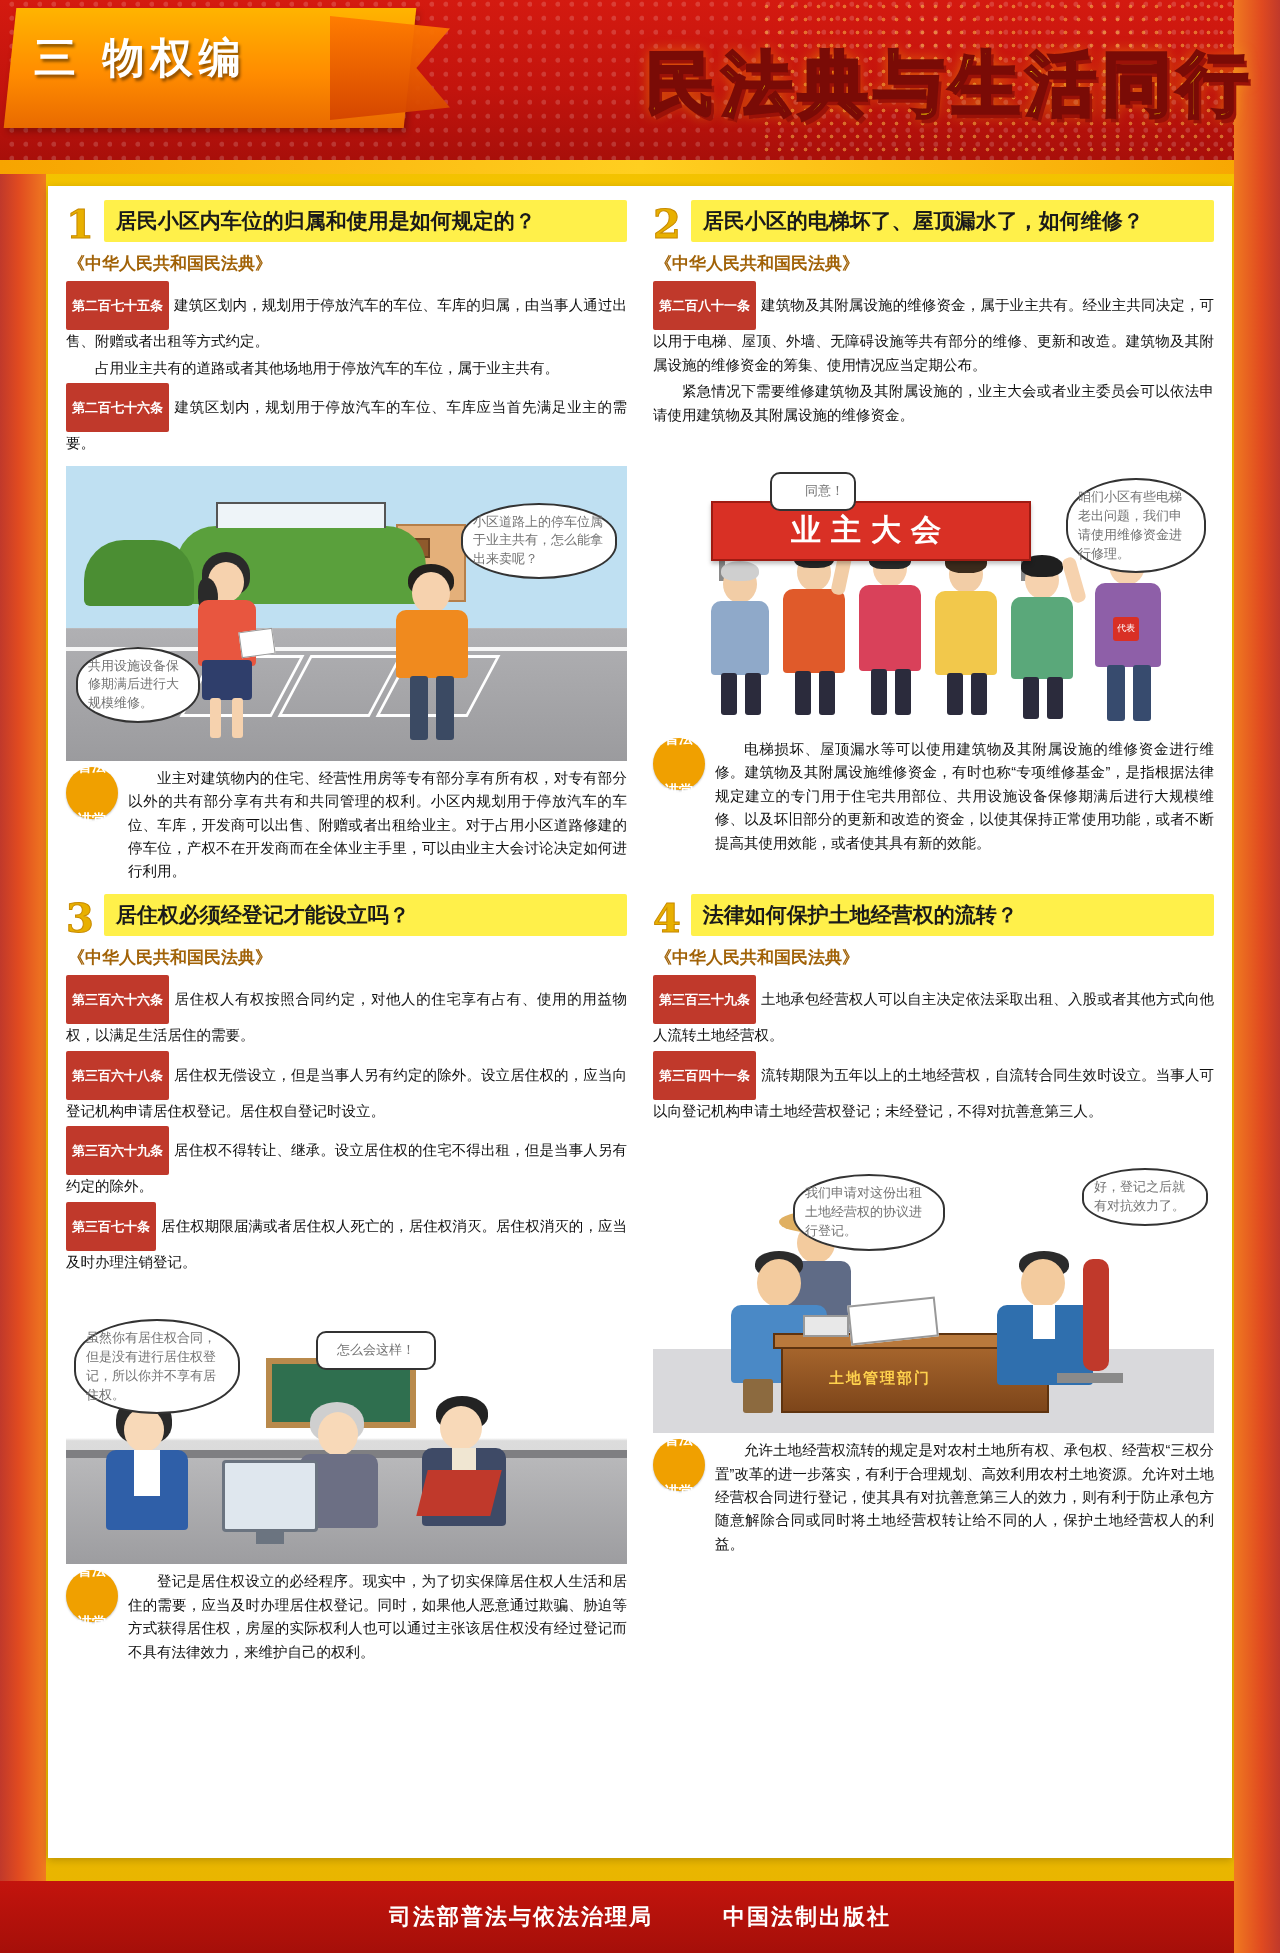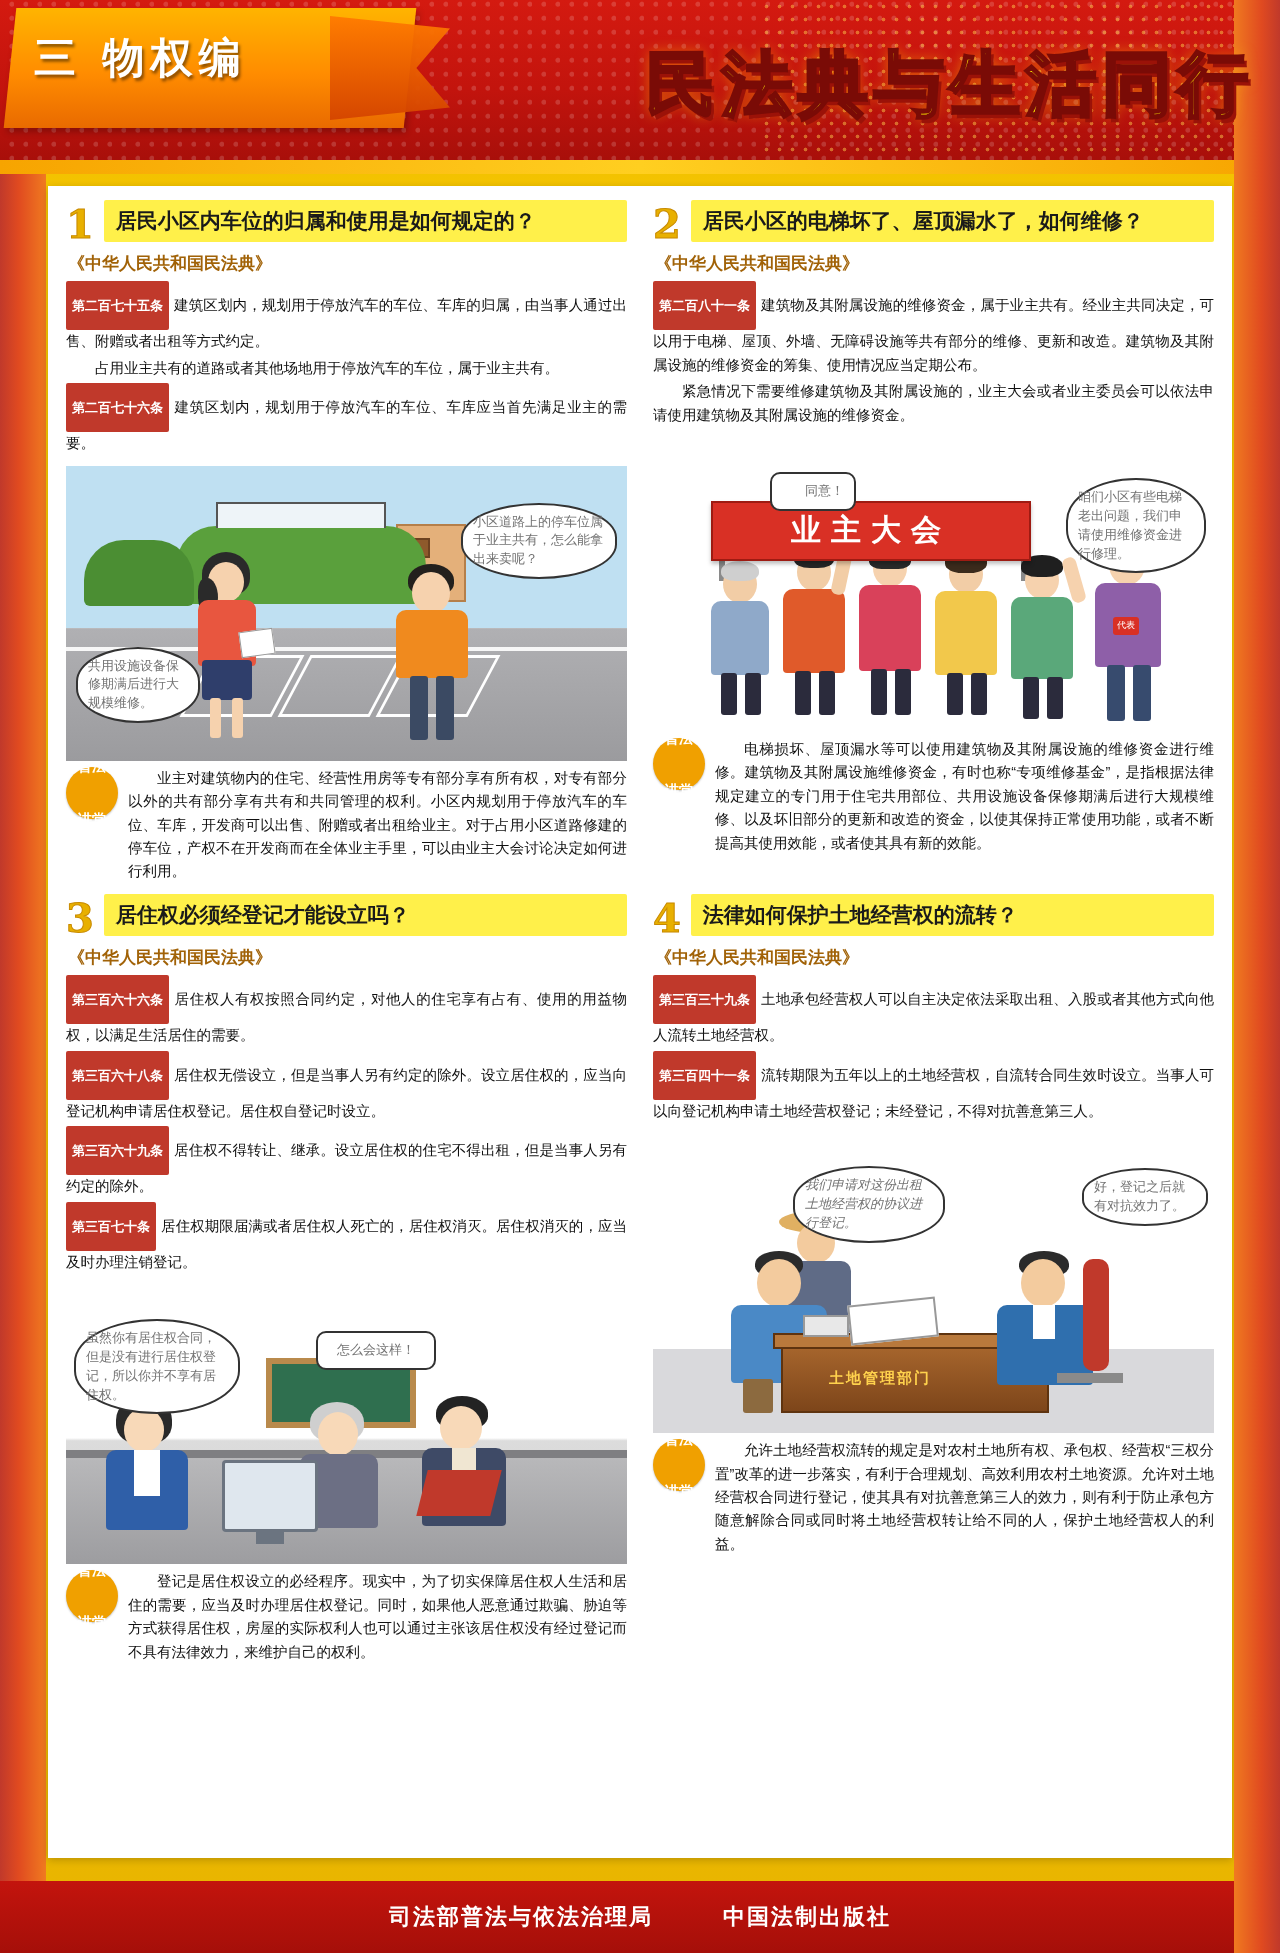--- a/index.html
+++ b/index.html
@@ -351,21 +351,21 @@
             <div class="body" style="left:6px;top:36px;width:62px;height:82px;background:#5aa87a;"></div>
             <div class="leg" style="left:18px;top:116px;width:16px;height:42px;"></div>
             <div class="leg" style="left:42px;top:116px;width:16px;height:42px;"></div>
             <div style="position:absolute;left:62px;top:-4px;width:14px;height:46px;background:#f6d2ae;border-radius:6px;transform:rotate(-16deg);"></div>
           </div>
 
           <div class="fig" style="left:432px;top:108px;width:92px;height:178px;">
             <div class="head" style="left:24px;top:0;width:36px;height:40px;background:#f6d2ae;"></div>
             <div class="hair" style="left:20px;top:-6px;width:44px;height:24px;background:#9a9a9a;"></div>
             <div class="body" style="left:10px;top:38px;width:66px;height:84px;background:#8e5fa8;"></div>
-            <div style="position:absolute;left:28px;top:72px;width:26px;height:18px;background:#d93025;border-radius:3px;color:#fff;font-size:9px;display:flex;align-items:center;justify-content:center;">代表</div>
+            <div style="position:absolute;left:28px;top:72px;width:26px;height:24px;background:#d93025;border-radius:3px;color:#fff;font-size:9px;display:flex;align-items:center;justify-content:center;">代表</div>
             <div class="leg" style="left:22px;top:120px;width:18px;height:56px;background:#374b6e;"></div>
             <div class="leg" style="left:48px;top:120px;width:18px;height:56px;background:#374b6e;"></div>
           </div>
 
           <div class="bub rect" style="left:117px;top:4px;width:86px;text-align:right;">同意！</div>
           <div class="bub" style="right:8px;top:10px;width:140px;">咱们小区有些电梯老出问题，我们申请使用维修资金进行修理。</div>
         </div>
 
         <div class="note">
           <div class="note-badge">
@@ -483,21 +483,21 @@
           <div class="fig" style="left:336px;top:118px;width:120px;height:162px;">
             <div class="hair" style="left:30px;top:0;width:50px;height:26px;background:#2b2b2b;"></div>
             <div class="head" style="left:32px;top:8px;width:44px;height:48px;background:#f3cb9e;"></div>
             <div class="body" style="left:8px;top:54px;width:96px;height:80px;background:#2f6fae;"></div>
             <div style="position:absolute;left:44px;top:54px;width:22px;height:34px;background:#fff;"></div>
           </div>
 
           <div style="position:absolute;left:430px;top:126px;width:26px;height:112px;background:#c0392b;border-radius:10px;"></div>
           <div style="position:absolute;left:404px;top:240px;width:66px;height:10px;background:#8a8a8a;"></div>
 
-          <div class="bub" style="left:140px;top:2px;width:152px;font-style:italic;">我们申请对这份出租土地经营权的协议进行登记。</div>
+          <div class="bub" style="left:140px;top:10px;width:152px;">我们申请对这份出租土地经营权的协议进行登记。</div>
           <div class="bub" style="right:6px;top:4px;width:126px;">好，登记之后就有对抗效力了。</div>
         </div>
 
         <div class="note">
           <div class="note-badge">
             <span>普法</span>
             <span>讲堂</span>
           </div>
           <div class="note-text">允许土地经营权流转的规定是对农村土地所有权、承包权、经营权“三权分置”改革的进一步落实，有利于合理规划、高效利用农村土地资源。允许对土地经营权合同进行登记，使其具有对抗善意第三人的效力，则有利于防止承包方随意解除合同或同时将土地经营权转让给不同的人，保护土地经营权人的利益。</div>
         </div>

